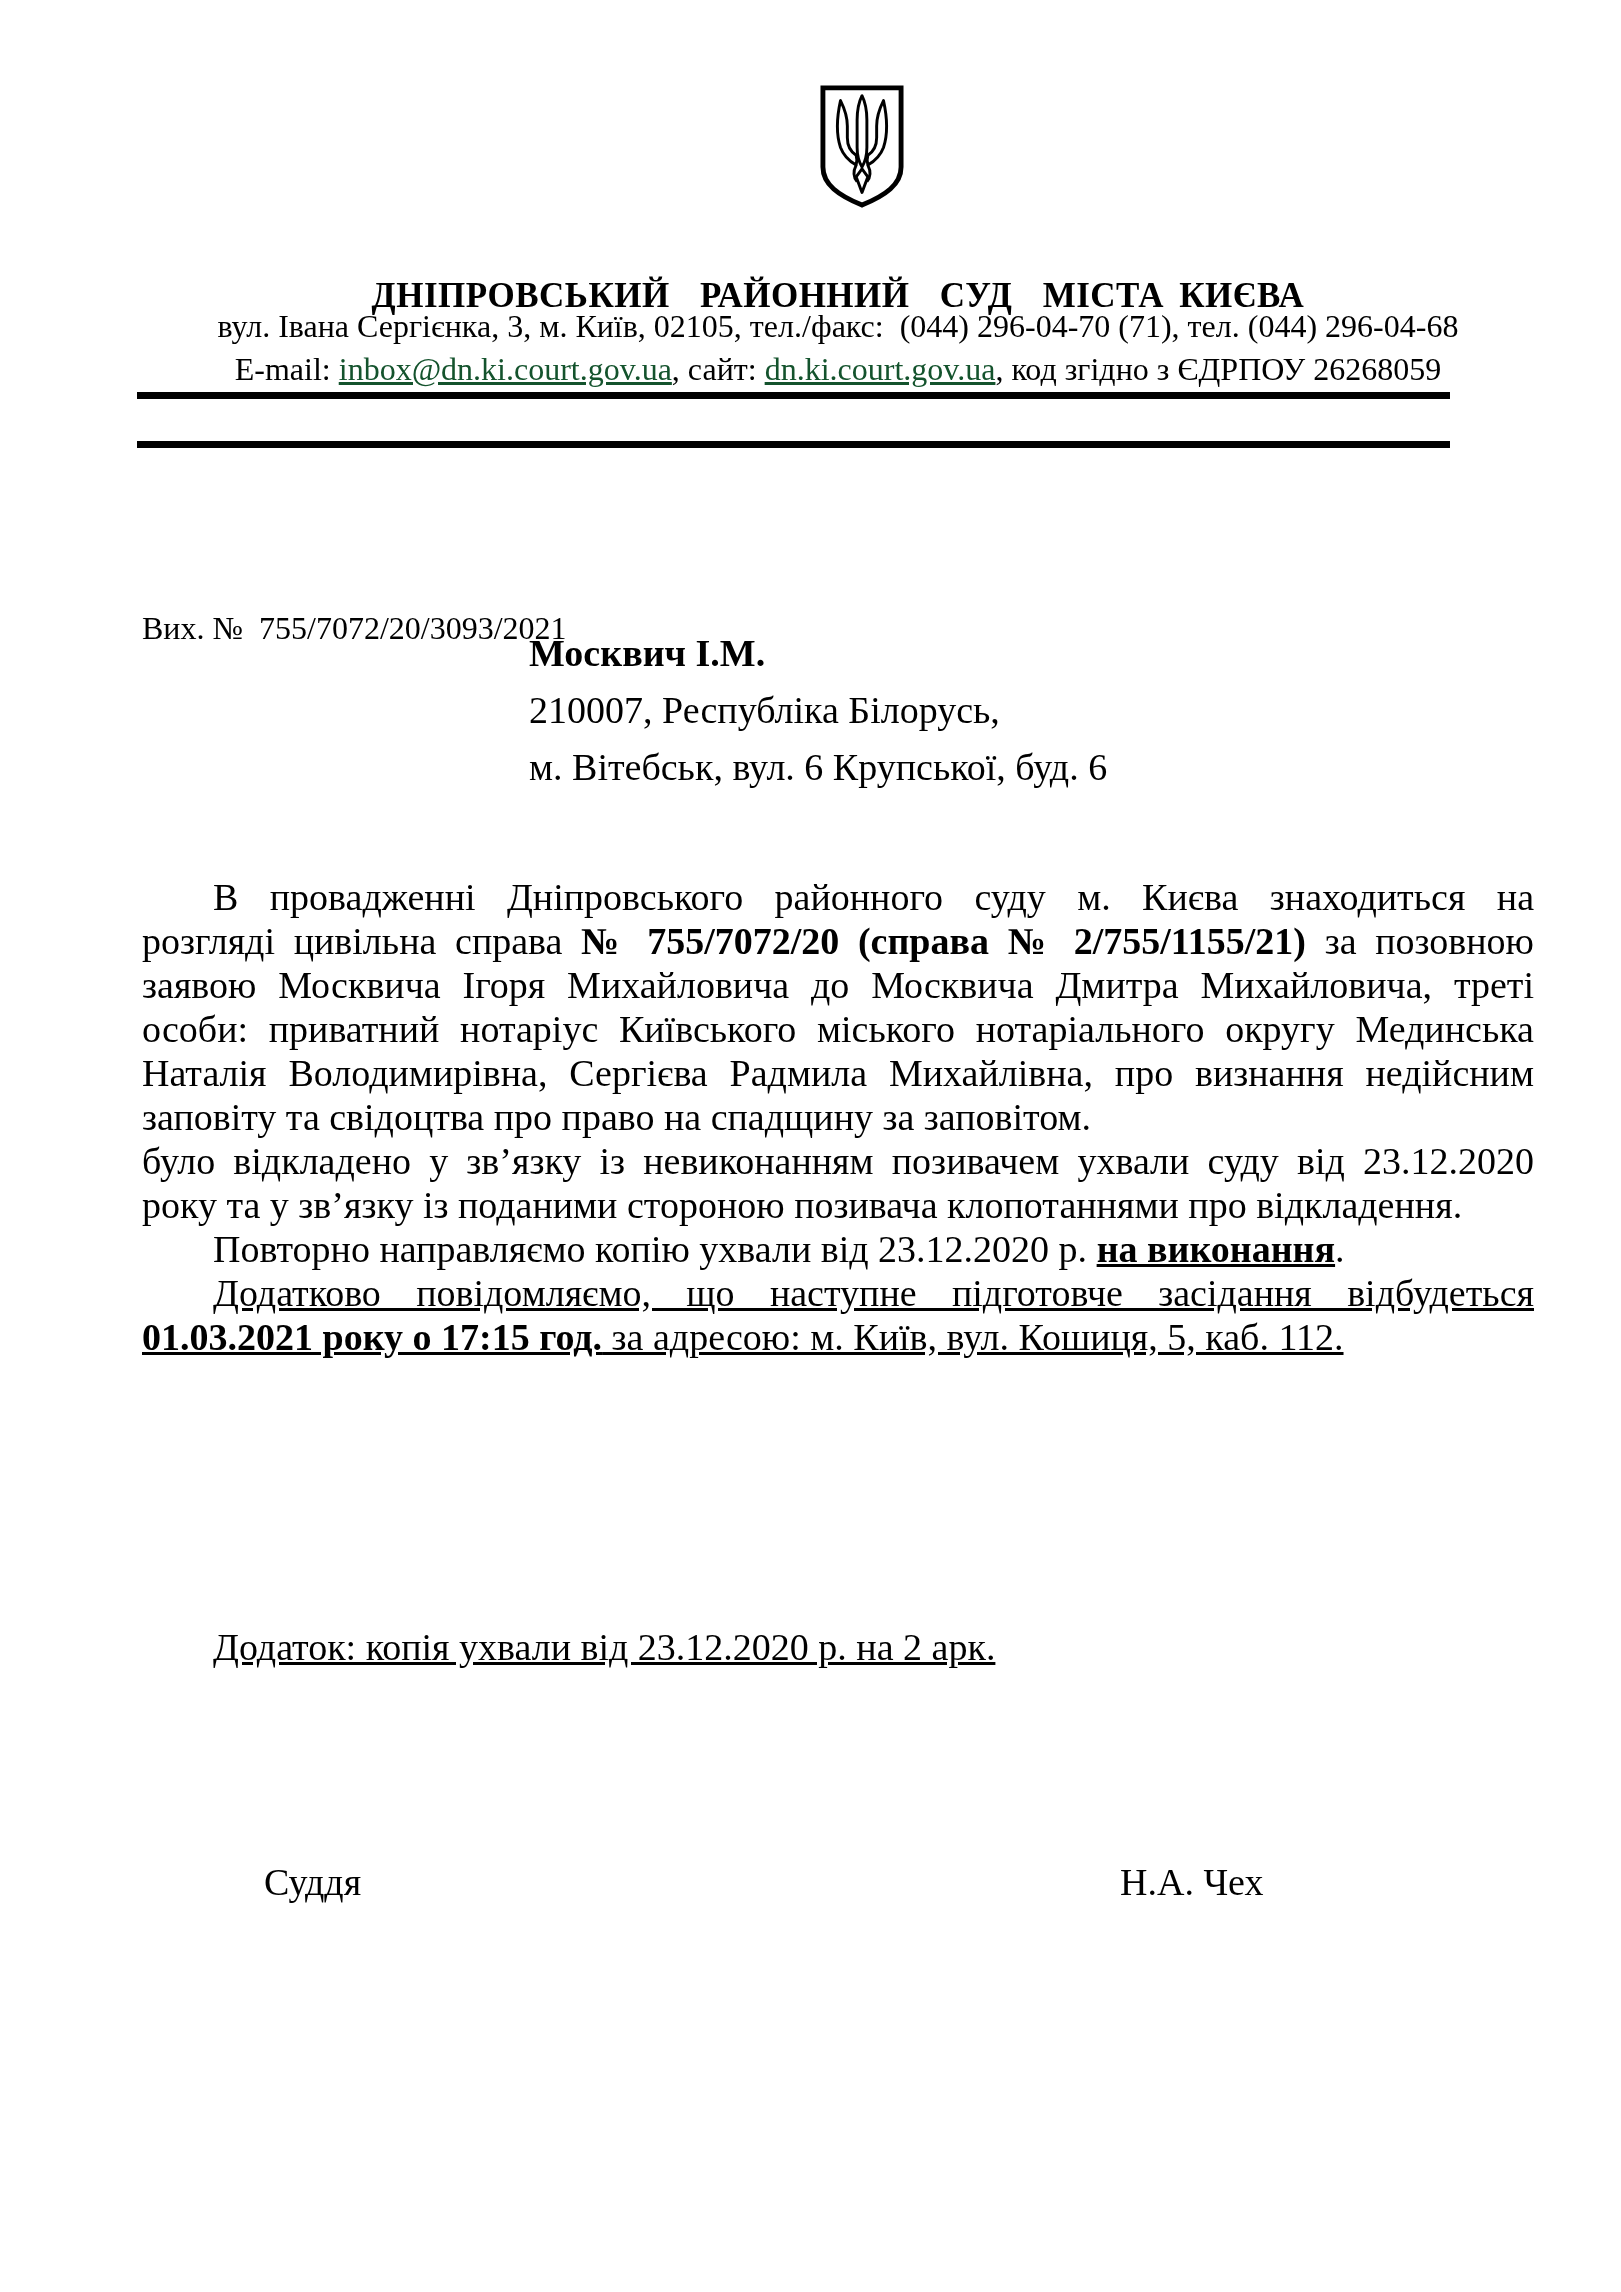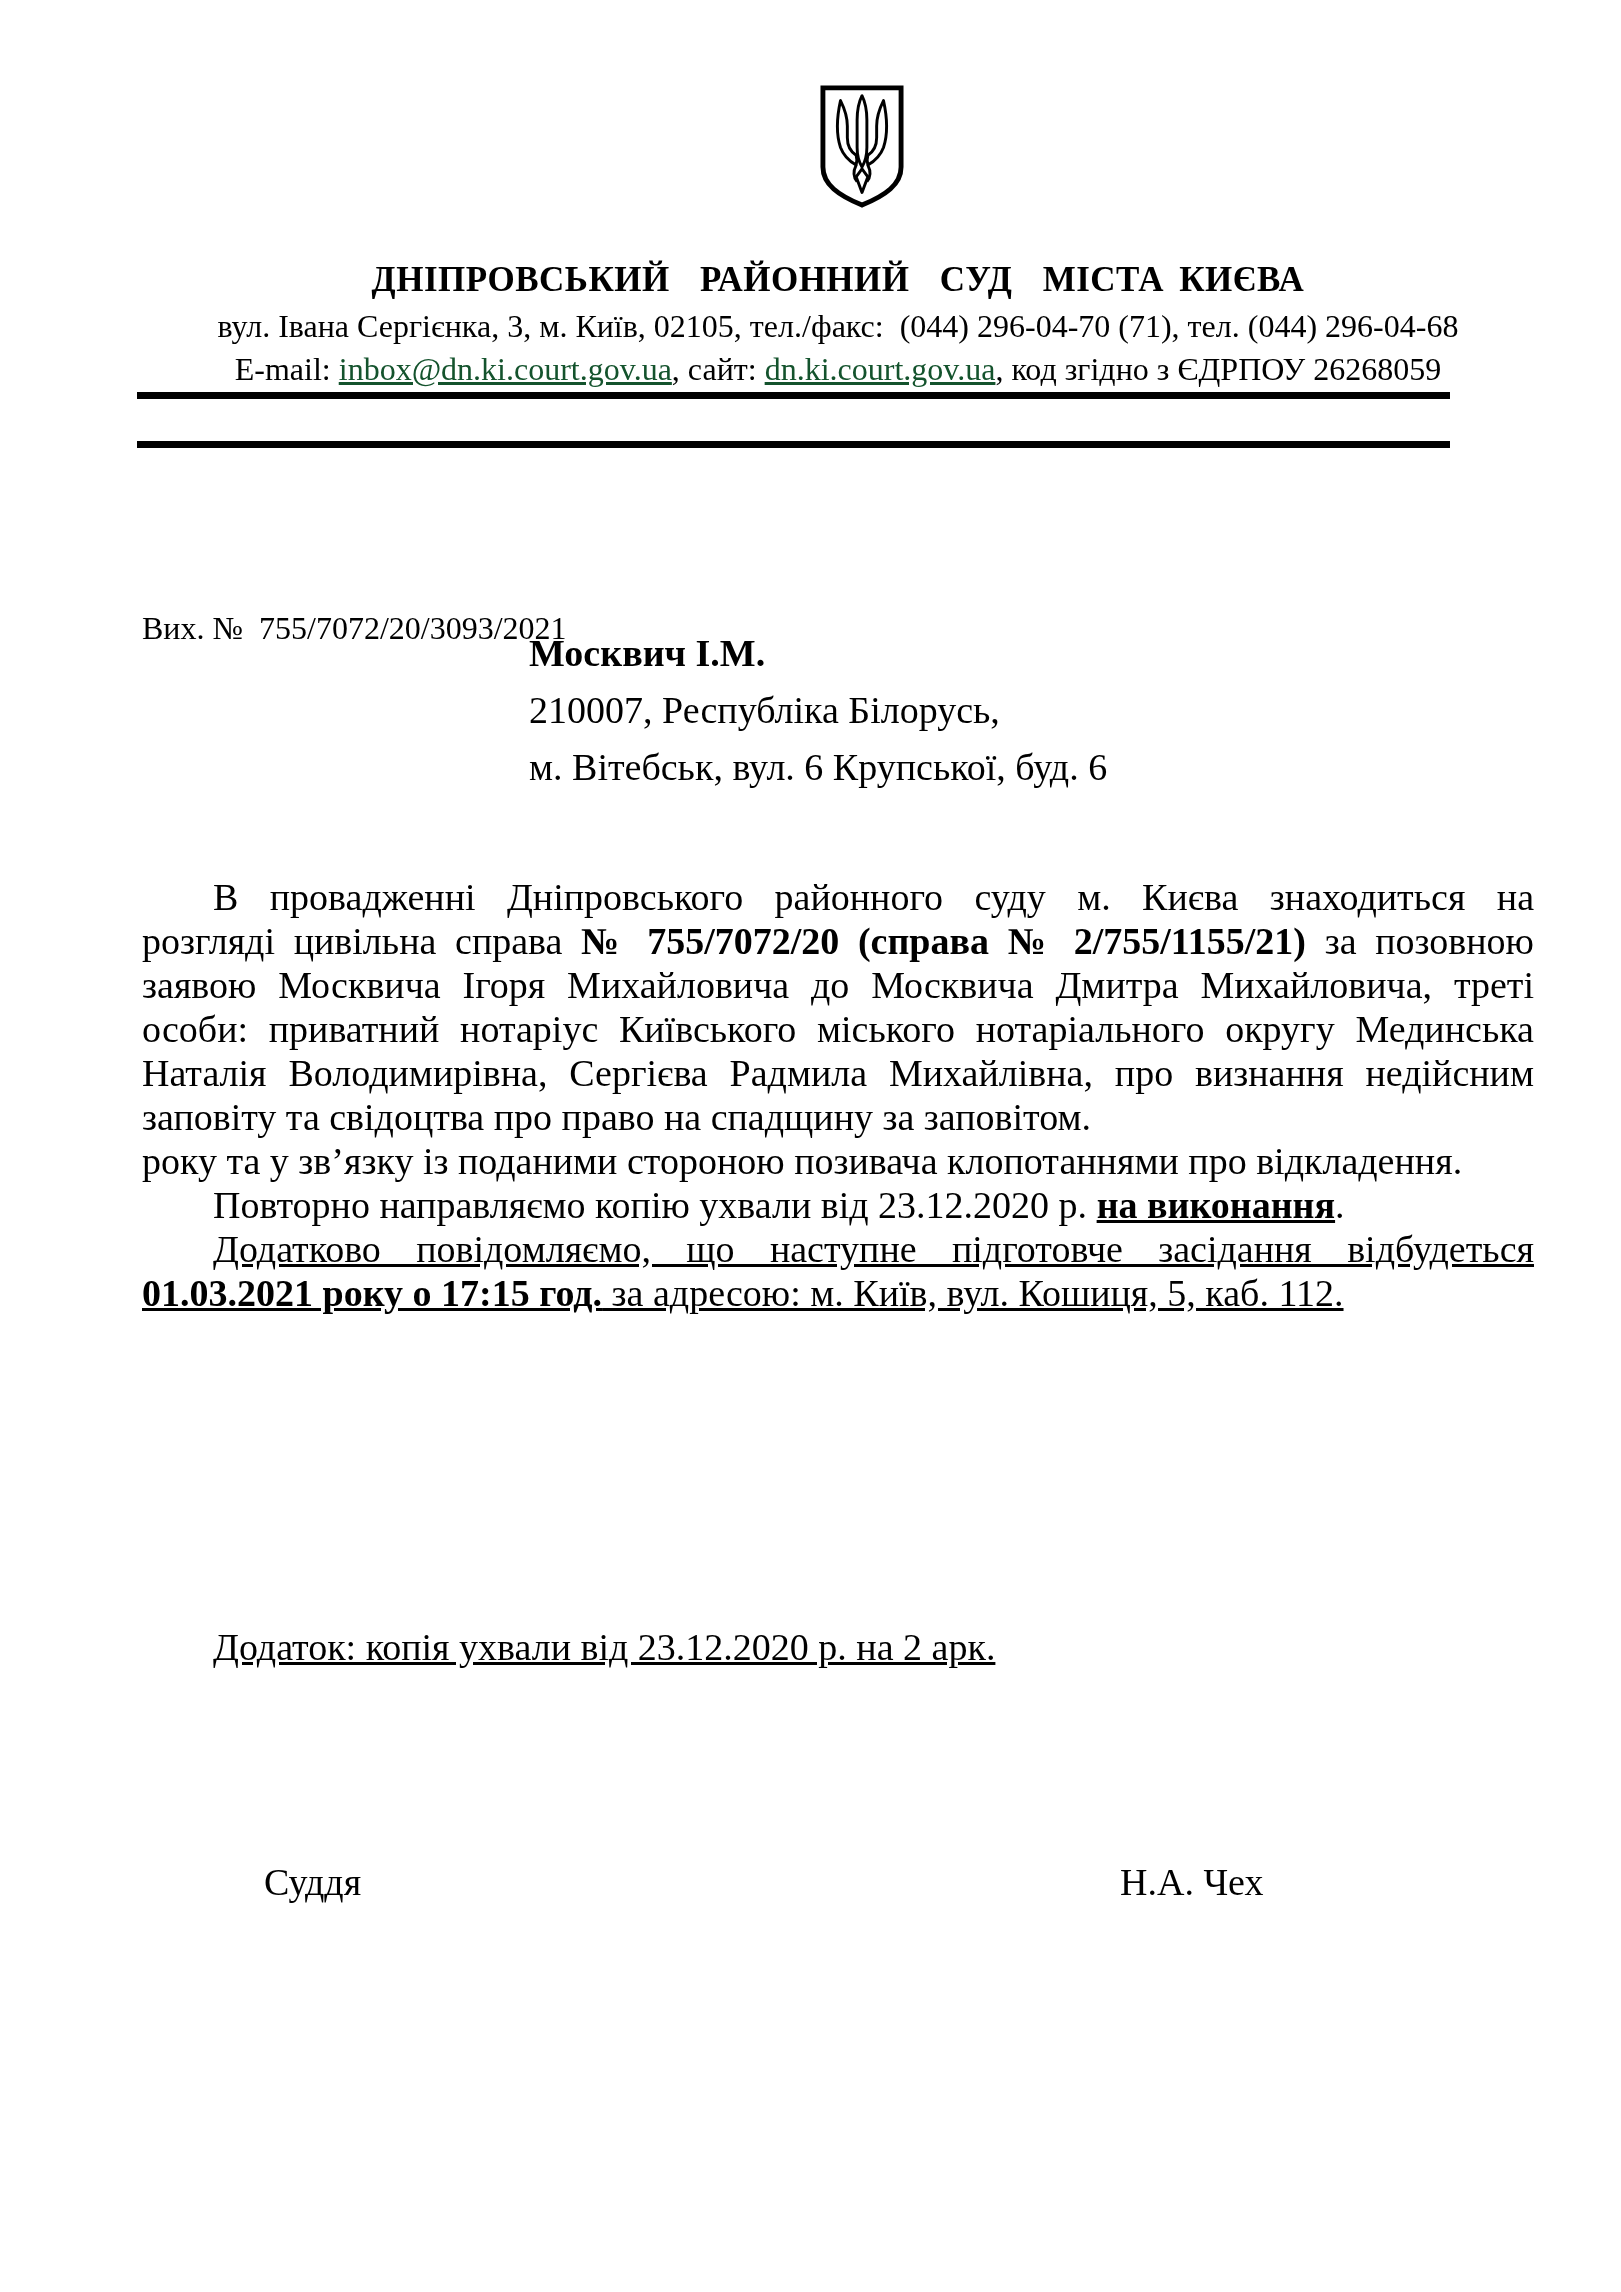--- a/index.html
+++ b/index.html
@@ -13,21 +13,21 @@
     overflow: hidden;
   }
   
   .emblem {
     position: absolute;
     left: 818px; top: 83px;
     width: 88px; height: 127px;
   }
   .court-name {
     position: absolute;
-    left: 142px; top: 260px; width: 1392px;
+    left: 142px; top: 276px; width: 1392px;
     text-align: center;
     font-weight: bold;
     font-size: 35px;
     letter-spacing: 0.5px;
     word-spacing: 5.9px;
     white-space: pre-wrap;
   }
   .addr-line {
     position: absolute;
     left: 142px; top: 308px; width: 1392px;
@@ -135,20 +135,21 @@
     <div>м. Вітебськ, вул. 6 Крупської, буд. 6</div>
   </div>
 
   <div class="body-block">
     <div class="line indent"><span>В провадженні Дніпровського районного суду м. Києва знаходиться на</span></div>
     <div class="line"><span>розгляді цивільна справа </span><span class="bold">№ 755/7072/20 (справа № 2/755/1155/21)</span><span> за позовною</span></div>
     <div class="line"><span>заявою Москвича Ігоря Михайловича до Москвича Дмитра Михайловича, треті</span></div>
     <div class="line"><span>особи: приватний нотаріус Київського міського нотаріального округу Мединська</span></div>
     <div class="line"><span>Наталія Володимирівна, Сергієва Радмила Михайлівна, про визнання недійсним</span></div>
     <div class="line last"><span>заповіту та свідоцтва про право на спадщину за заповітом.</span></div>
+    <div class="line"><span>було відкладено у зв’язку із невиконанням позивачем ухвали суду від 23.12.2020</span></div>
     <div class="line last"><span>року та у зв’язку із поданими стороною позивача клопотаннями про відкладення.</span></div>
     <div class="line last indent"><span>Повторно направляємо копію ухвали від 23.12.2020 р. </span><span class="bold-ul">на виконання</span><span>.</span></div>
     <div class="line indent ul"><span>Додатково повідомляємо, що наступне підготовче засідання відбудеться</span></div>
     <div class="line last ul"><span class="bold">01.03.2021 року о 17:15 год.</span><span> за адресою: м. Київ, вул. Кошиця, 5, каб. 112.</span></div>
   </div>
 
   <div class="attachment"><span class="ul-text">Додаток: копія ухвали від 23.12.2020 р. на 2 арк.</span></div>
 
   <div class="signature">
     <span class="sig-role">Суддя</span>

